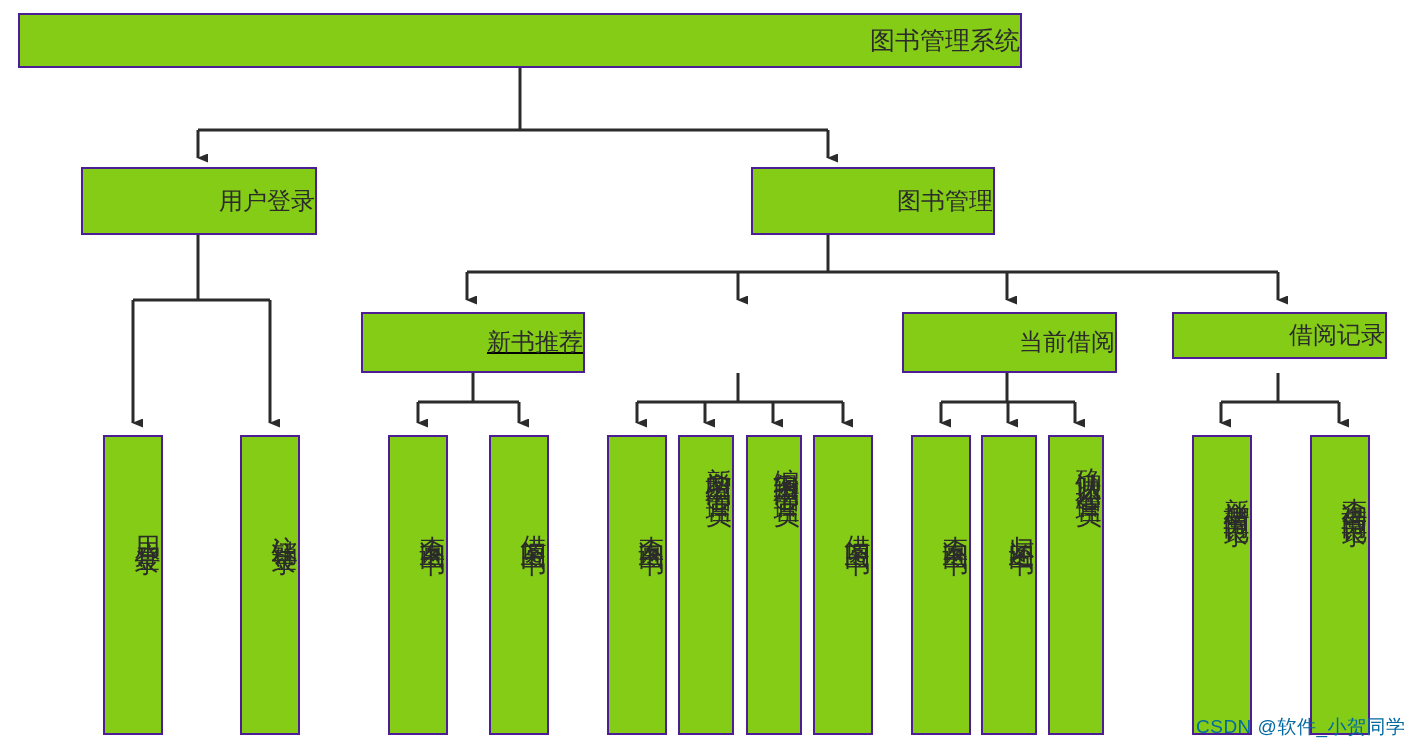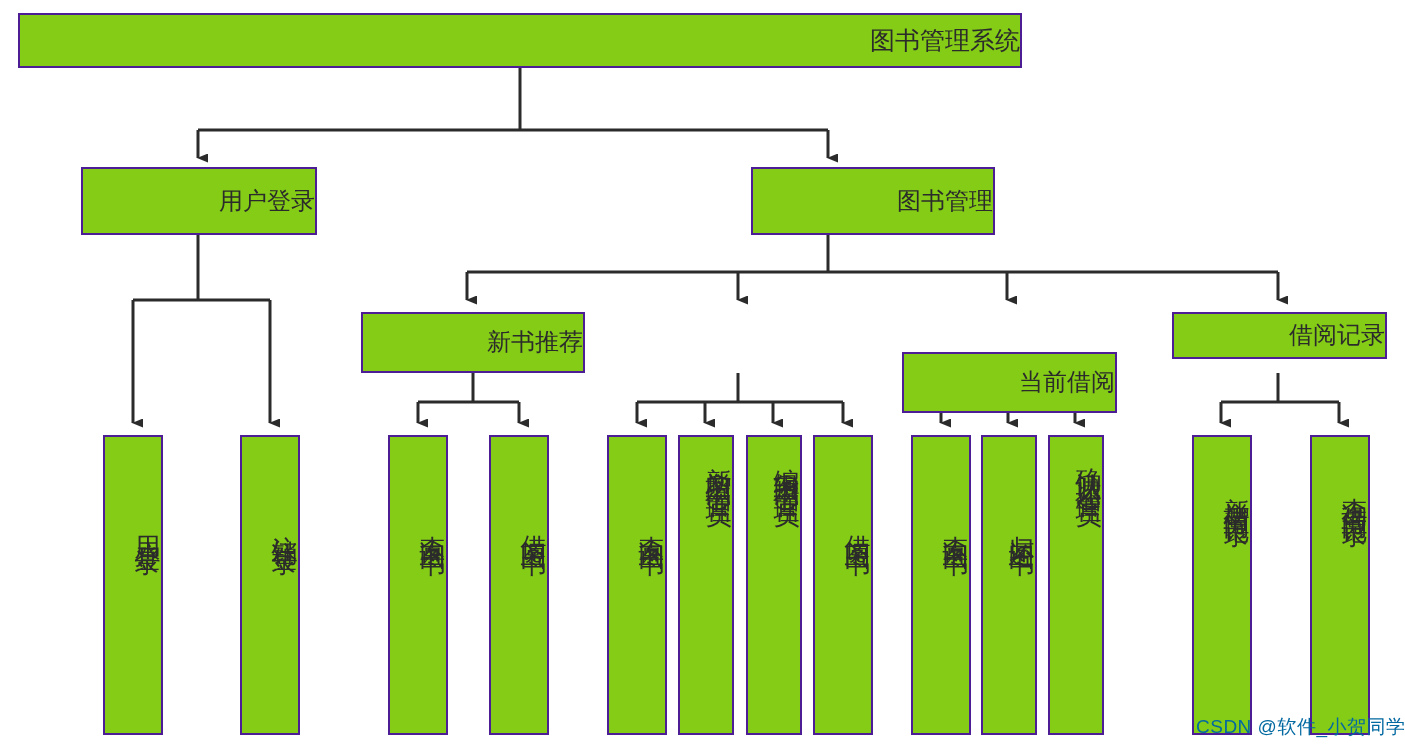--- a/index.html
+++ b/index.html
@@ -129,24 +129,24 @@
     <span class="node-label">图书管理系统</span>
   </div>
 
   <div class="node horiz" style="left:81px; top:167px; width:236px; height:68px;">
     <span class="node-label">用户登录</span>
   </div>
   <div class="node horiz" style="left:711px; top:167px; width:244px; height:68px;margin-left:40px;">
     <span class="node-label">图书管理</span>
   </div>
 
-  <div class="node horiz" style="left:361px; top:312px; width:224px; height:61px;">
+  <div class="node horiz" style="left:361px; top:312px; width:224px; height:61px;text-decoration:underline;">
     <span class="node-label">新书推荐</span>
   </div>
-  <div class="node horiz" style="left:902px; top:312px; width:215px; height:61px;margin-top:40px;">
+  <div class="node horiz" style="left:902px; top:312px; width:215px; height:61px;">
     <span class="node-label">当前借阅</span>
   </div>
   <div class="node horiz" style="left:1172px; top:312px; width:215px; height:47px;">
     <span class="node-label">借阅记录</span>
   </div>
 
   <div class="node vert" style="left:103px; top:435px; width:60px; height:300px; padding-top:78px;">
     <span class="node-label">用户登录</span>
   </div>
   <div class="node vert" style="left:240px; top:435px; width:60px; height:300px; padding-top:78px;">

